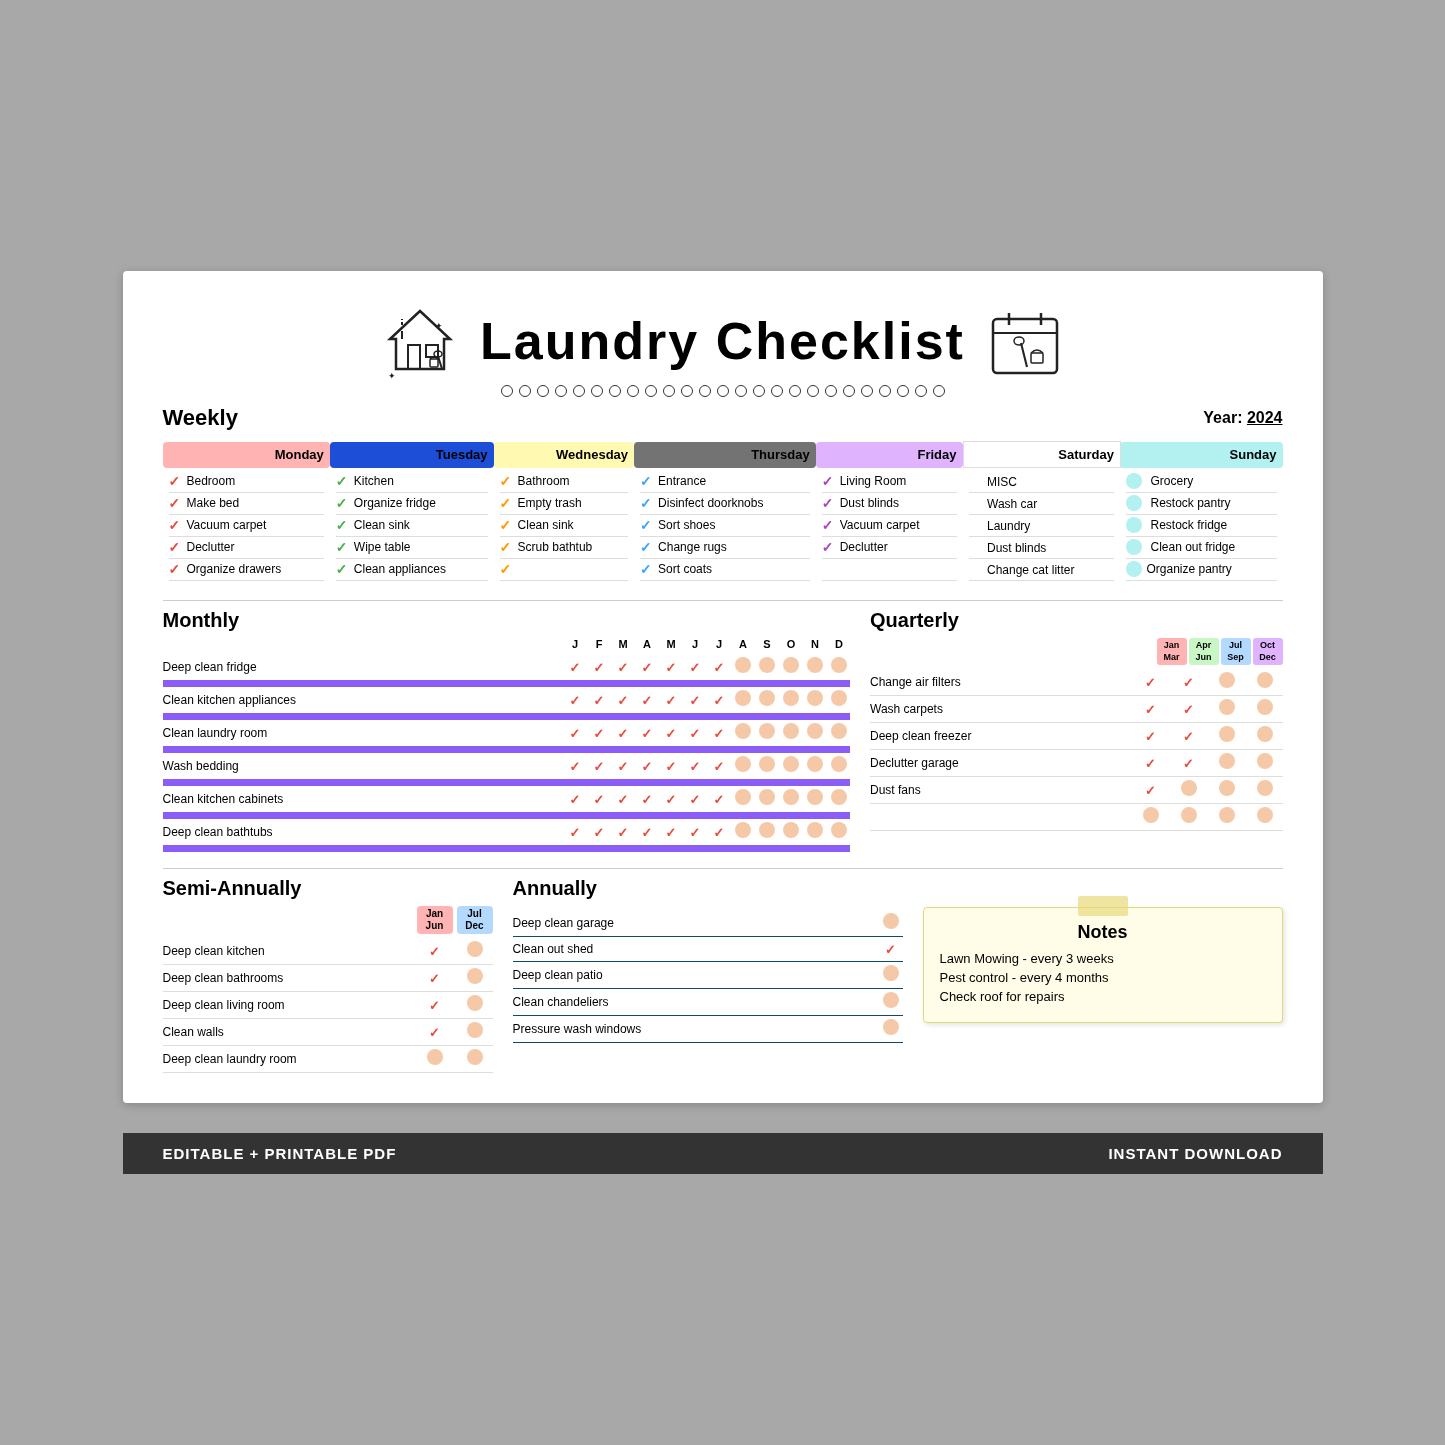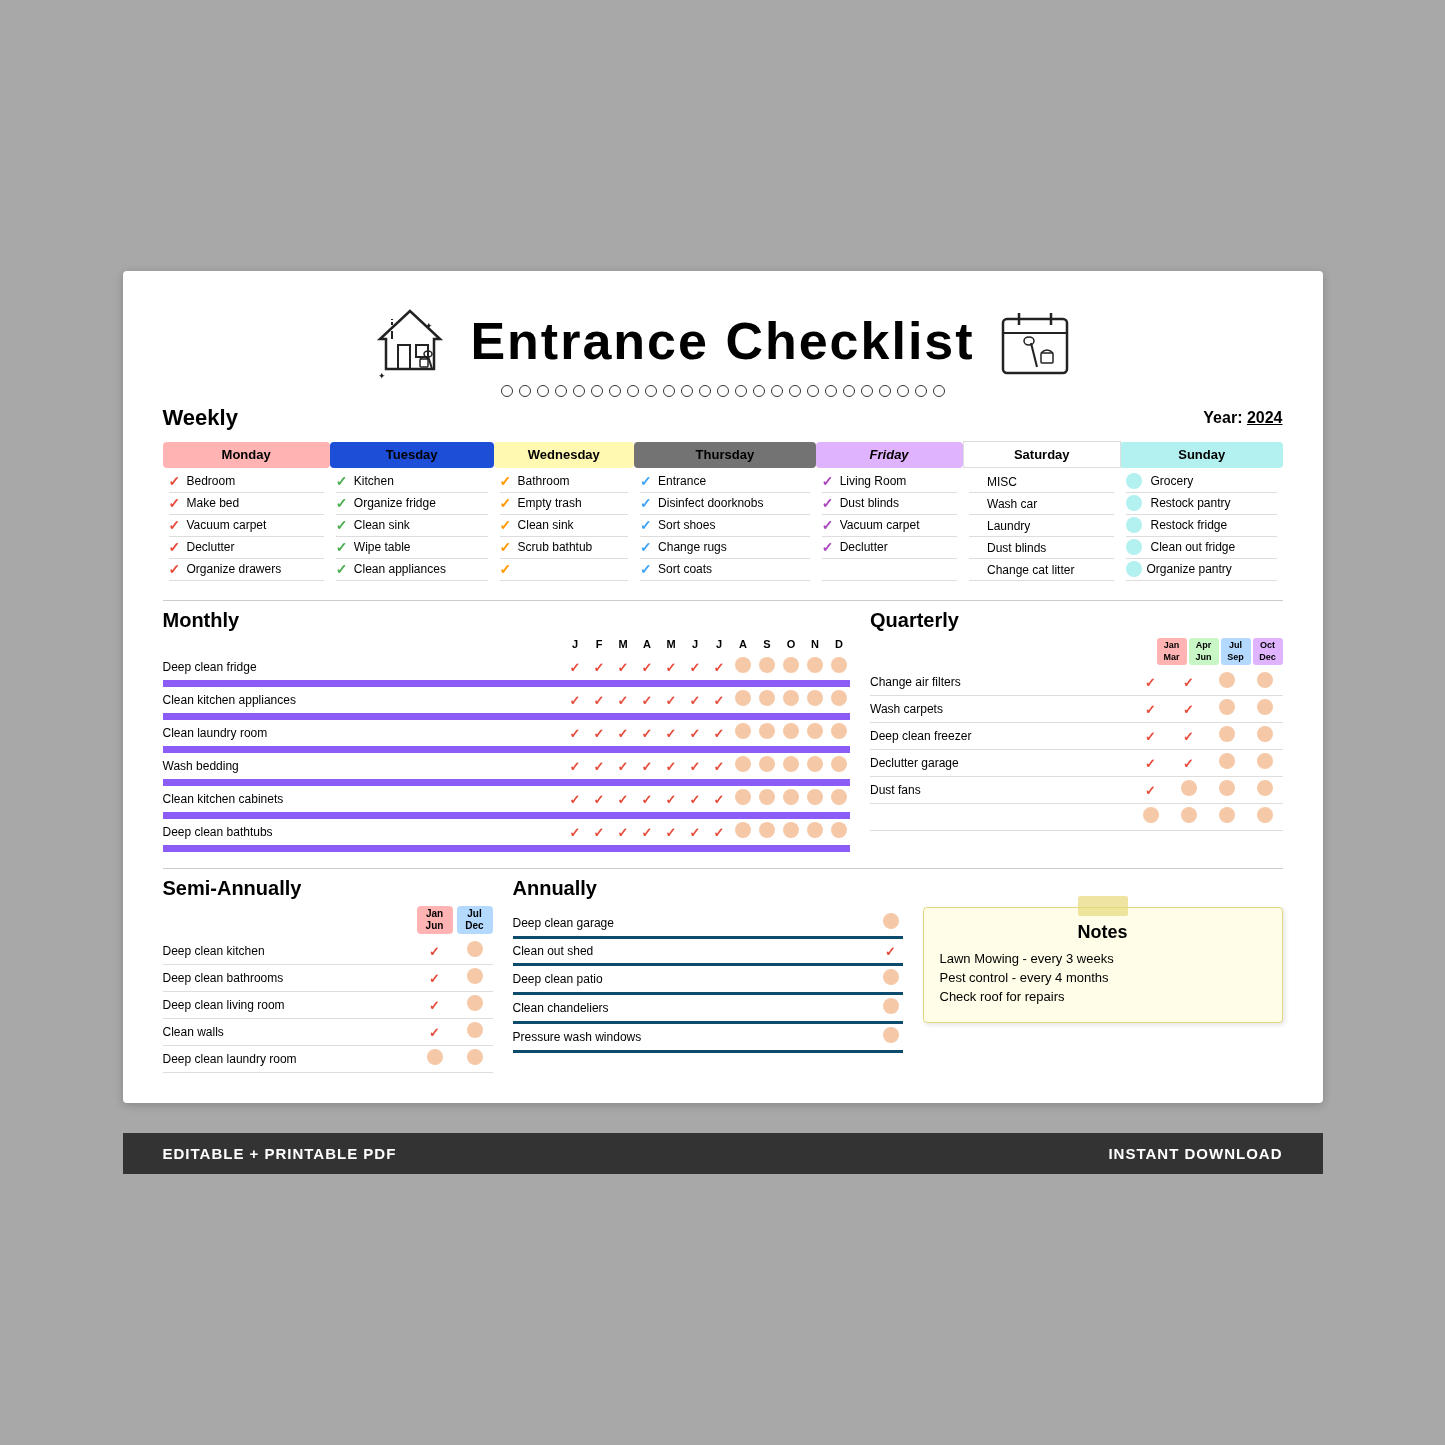--- a/index.html
+++ b/index.html
@@ -67,21 +67,21 @@
     }
     .weekly-grid {
       width: 100%;
       border-collapse: collapse;
       margin-bottom: 16px;
     }
     .weekly-grid th {
       padding: 5px 6px;
       font-size: 13px;
       font-weight: 700;
-      text-align: center;
+      text-align: right;
       border-radius: 4px;
     }
     .weekly-grid td {
       padding: 3px 6px;
       font-size: 12px;
       vertical-align: top;
     }
     .check-item {
       display: flex;
       align-items: center;
@@ -98,21 +98,21 @@
     }
     .check-mark.green { color: #4caf50; }
     .check-mark.blue { color: #42a5f5; }
     .check-mark.purple { color: #ab47bc; }
     .check-mark.orange { color: #ff9800; }
 
     th.mon { background: #ffb3b3; }
     th.tue { background: #1d4ed8; }
     th.wed { background: #fff9b1; }
     th.thu { background: #737373; }
-    th.fri { background: #e0b3ff; font-style: italic; }
+    th.fri { background: #e0b3ff; }
     th.sat { background: #ffffff; border: 1px solid #ddd; }
     th.sun { background: #b3f0f0; }
 
     .divider { border: none; border-top: 1px solid #ccc; margin: 8px 0; }
 
     
     .monthly-quarterly {
       display: flex;
       gap: 20px;
       margin-bottom: 16px;
@@ -247,21 +247,21 @@
       margin-bottom: 4px;
       align-items: center;
     }
     .annual-label-col { flex: 3; }
     .annual-check-header { width: 24px; text-align: center; }
 
     .annual-row {
       display: flex;
       align-items: center;
       gap: 4px;
-      border-bottom: 3px solid #0c4a6e;
+      border-bottom: 1px solid #0c4a6e;
       padding: 3px 0;
       min-height: 22px;
     }
     .annual-row-label { flex: 3; font-size: 12px; }
     .annual-check-col { width: 24px; text-align: center; }
 
     .notes-box {
       background: #fffde7;
       border: 1px solid #e0d87a;
       border-radius: 4px;
@@ -340,21 +340,21 @@
         <line x1="22" y1="24" x2="22" y2="18" stroke="#222" stroke-width="2" stroke-dasharray="3,2"></line>
         <text x="8" y="78" font-size="9" fill="#222">✦</text>
         <text x="55" y="28" font-size="9" fill="#222">✦</text>
 
         <line x1="58" y1="55" x2="62" y2="68" stroke="#222" stroke-width="2"></line>
         <ellipse cx="58" cy="53" rx="4" ry="3" fill="none" stroke="#222" stroke-width="1.5"></ellipse>
         <rect x="50" y="58" width="8" height="8" rx="1" fill="none" stroke="#222" stroke-width="1.5"></rect>
         <path d="M50,58 Q54,54 58,58" fill="none" stroke="#222" stroke-width="1.5"></path>
       </svg>
     </div>
-    <div class="title-text">Entrance Checklist</div>
+    <div class="title-text">Laundry Checklist</div>
     <div class="calendar-icon">
       <svg viewBox="0 0 80 80" xmlns="http://www.w3.org/2000/svg">
         <rect x="8" y="18" width="64" height="54" rx="4" fill="none" stroke="#222" stroke-width="2.5"></rect>
         <line x1="8" y1="32" x2="72" y2="32" stroke="#222" stroke-width="2"></line>
         <line x1="24" y1="12" x2="24" y2="24" stroke="#222" stroke-width="2.5"></line>
         <line x1="56" y1="12" x2="56" y2="24" stroke="#222" stroke-width="2.5"></line>
 
         <line x1="36" y1="42" x2="42" y2="66" stroke="#222" stroke-width="2"></line>
         <ellipse cx="34" cy="40" rx="5" ry="4" fill="none" stroke="#222" stroke-width="1.5"></ellipse>
 

